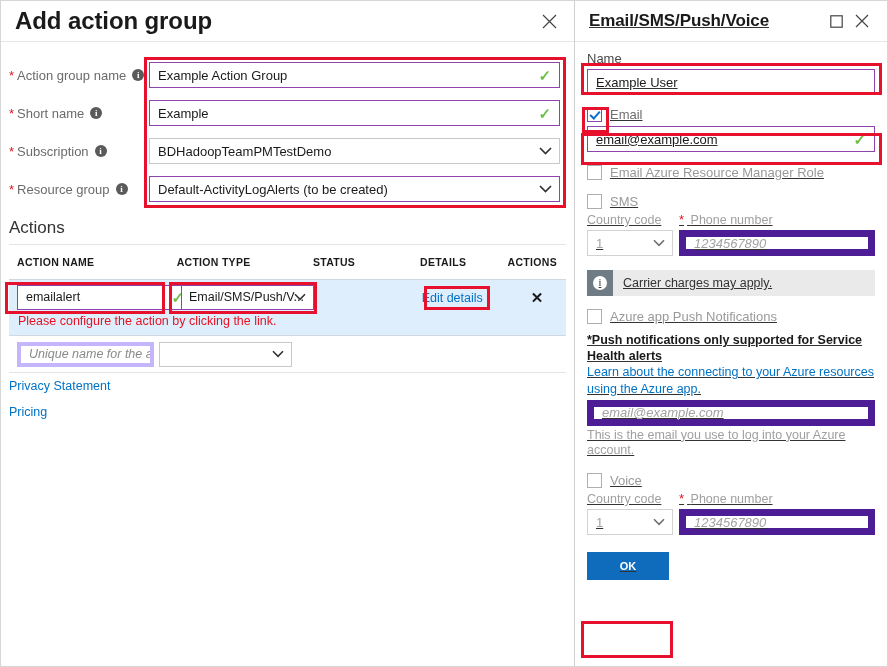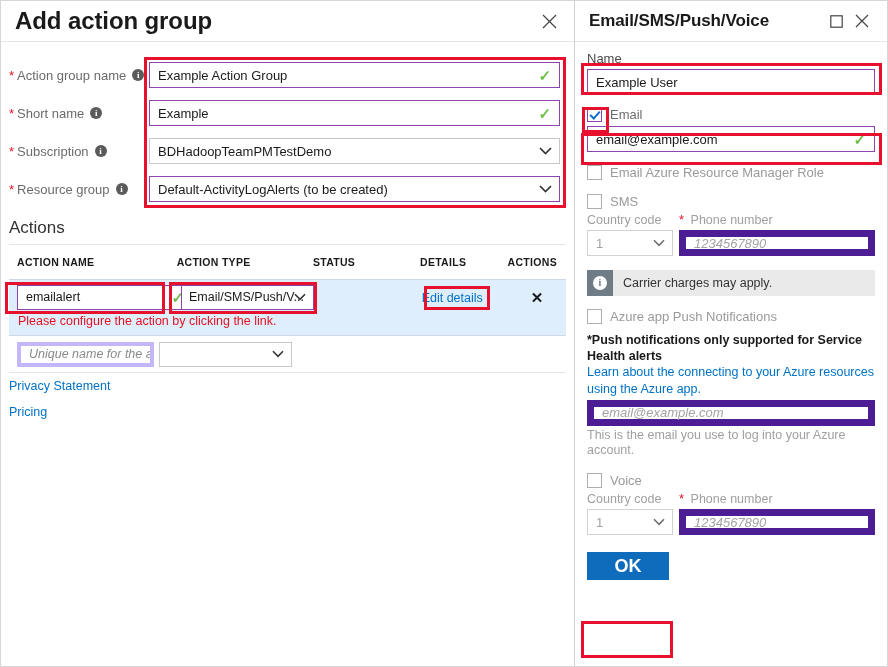--- a/index.html
+++ b/index.html
@@ -268,20 +268,21 @@
     margin-bottom: 12px;
   }
 
   
   .blade-right {
     width: 312px;
     height: 100%;
     box-sizing: border-box;
     background: #fff;
     position: relative;
+    text-decoration: underline;
   }
   .rbody { padding: 9px 12px 0 12px; }
   .rlabel {
     font-size: 13px;
     color: #4a4a4a;
     margin-bottom: 3px;
   }
   .rinput {
     height: 26px;
     box-sizing: border-box;
@@ -410,21 +411,21 @@
     font-size: 12.5px;
     color: #a0a0a0;
     line-height: 1.25;
     margin: 2px 0 0 0;
   }
   .ok-btn {
     width: 82px;
     height: 28px;
     background: #0f6cbd;
     color: #fff;
-    font-size: 18px;
+    font-size: 11px;
     font-weight: bold;
     border: none;
     display: flex;
     align-items: center;
     justify-content: center;
     cursor: pointer;
     font-family: "Liberation Sans", sans-serif;
   }
 </style>
 </head>

